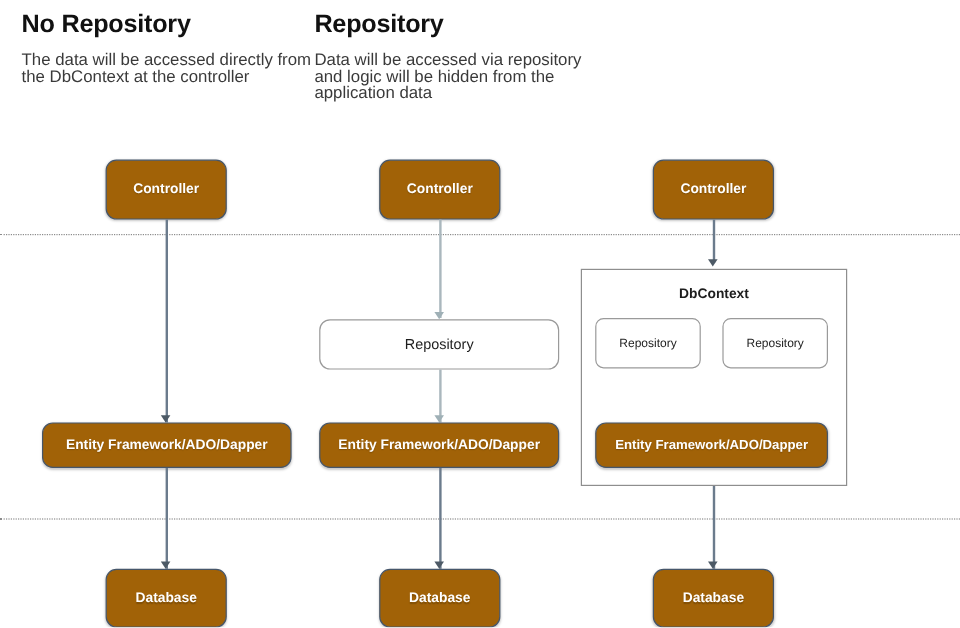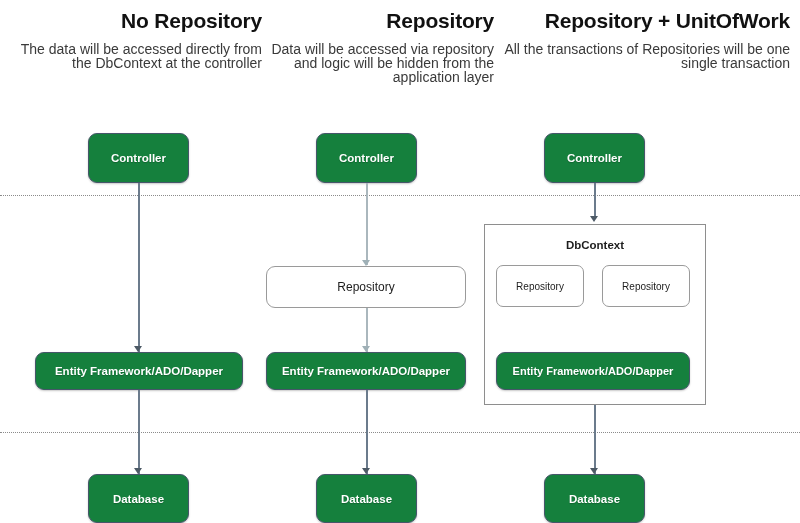--- a/index.html
+++ b/index.html
@@ -25,21 +25,21 @@
     width: 800px;
     height: 0;
     border-top: 1px dotted #8b8b8b;
   }
   #divider-top    { top: 195px; }
   #divider-bottom { top: 432px; }
 
   
   .col-head {
     position: absolute;
-    text-align: right;
+    text-align: left;
   }
   .col-title {
     font-size: 21px;
     font-weight: bold;
     color: #111111;
     line-height: 25px;
     letter-spacing: -0.2px;
   }
   .col-sub {
     margin-top: 9px;
@@ -57,21 +57,21 @@
     box-sizing: border-box;
     display: flex;
     align-items: center;
     justify-content: center;
     border-radius: 9px;
     font-size: 11.5px;
     font-weight: bold;
     text-align: center;
   }
   .node.dark {
-    background: #15803d;
+    background: #a16207;
     border: 1px solid #46566a;
     color: #ffffff;
     box-shadow: 0 1px 2px rgba(0,0,0,0.22);
     text-shadow: 0 1px 1px rgba(0,0,0,0.22);
     align-items: center;
   }
   .node.light {
     background: #ffffff;
     border: 1px solid #9a9a9a;
     color: #1d1d1d;
@@ -127,27 +127,23 @@
 
 <div id="canvas">
 
   <div class="col-head" id="head-1">
     <div class="col-title">No Repository</div>
     <div class="col-sub">The data will be accessed directly from the DbContext at the controller</div>
   </div>
 
   <div class="col-head" id="head-2">
     <div class="col-title">Repository</div>
-    <div class="col-sub">Data will be accessed via repository and logic will be hidden from the application layer</div>
-  </div>
-
-  <div class="col-head" id="head-3">
-    <div class="col-title">Repository + UnitOfWork</div>
-    <div class="col-sub">All the transactions of Repositories will be one single transaction</div>
-  </div>
+    <div class="col-sub">Data will be accessed via repository and logic will be hidden from the application data</div>
+  </div>
+
 
   <div class="divider" id="divider-top"></div>
   <div class="divider" id="divider-bottom"></div>
 
   <div class="node dark" style="left:88px; top:133px; width:101px; height:50px;">
     <span>Controller</span>
   </div>
   <div class="conn" style="left:138px; top:183px; height:169px;"></div>
   <div class="arrow" style="left:134px; top:346px;"></div>
 

